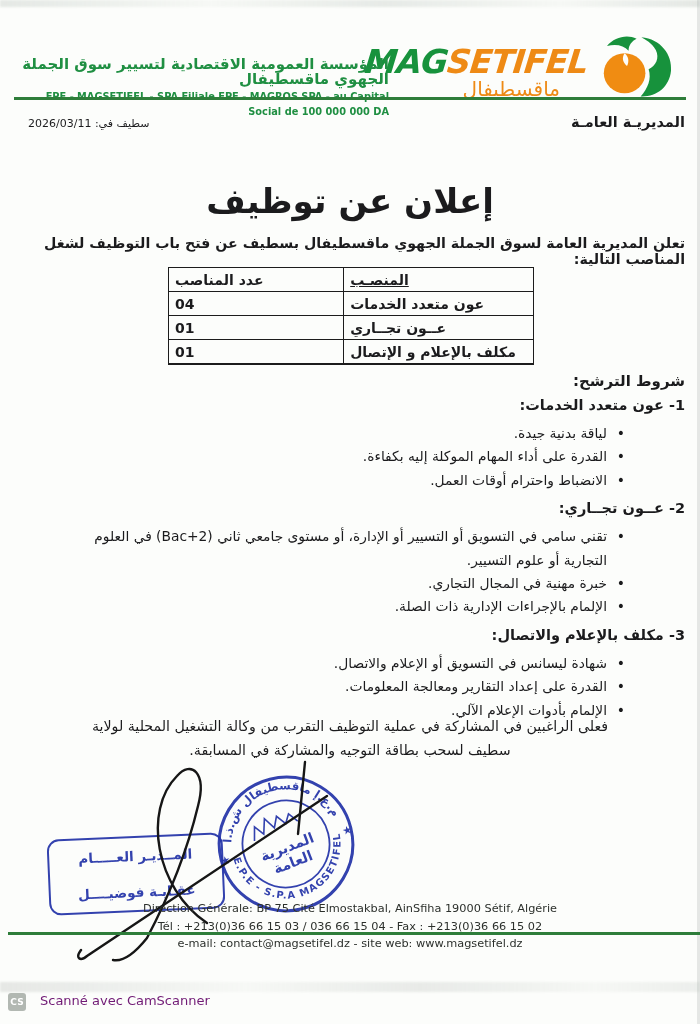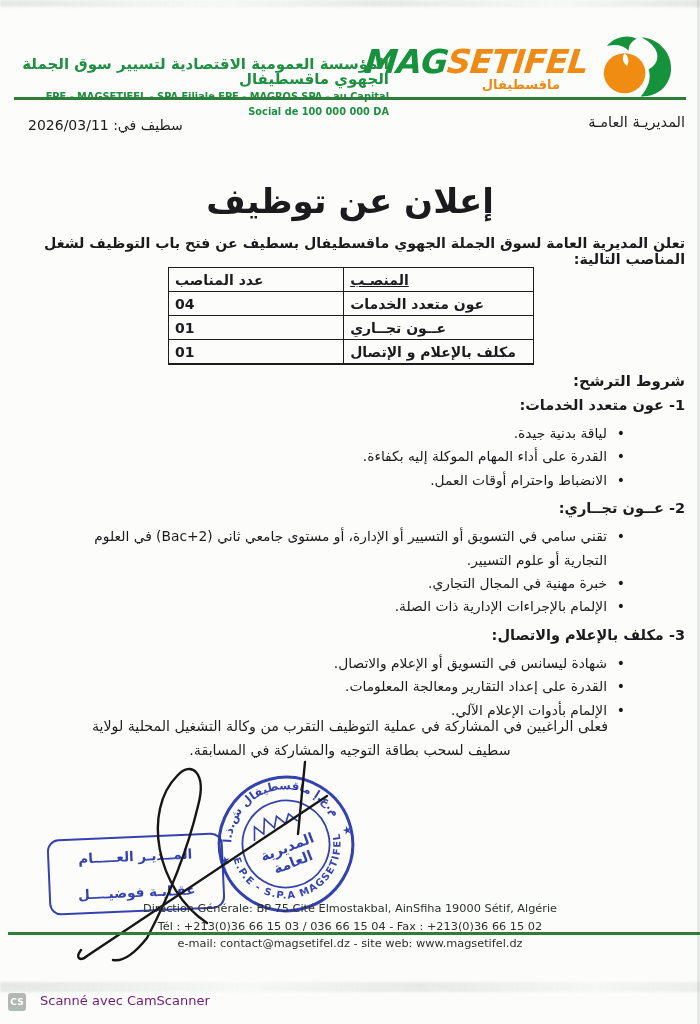--- a/index.html
+++ b/index.html
@@ -13,28 +13,28 @@
     background:linear-gradient(90deg,rgba(168,180,170,.28),rgba(200,210,200,.10) 30%,rgba(170,182,172,.26) 55%,rgba(205,212,205,.12) 80%,rgba(172,184,174,.3));filter:blur(1px);}
   .scan-streak{position:absolute;top:982px;left:0;right:0;height:10px;
     background:linear-gradient(90deg,rgba(178,184,178,.30),rgba(205,210,205,.10) 35%,rgba(182,188,182,.28) 60%,rgba(205,210,205,.12) 85%,rgba(182,188,182,.22));filter:blur(1.2px);}
   .scan-edge-right{position:absolute;top:0;right:0;width:3px;height:100%;background:rgba(160,168,162,.25);}
   
   .logo-icon{position:absolute;top:34px;right:24px;width:82px;height:64px;}
   .wordmark{position:absolute;top:42px;right:112px;font-size:33px;font-weight:bold;font-style:italic;
     letter-spacing:-1px;transform:skewX(-6deg);white-space:nowrap;}
   .wordmark .mag{color:#17923c;}
   .wordmark .setifel{color:#ee8a15;}
-  .wordmark-ar{position:absolute;top:77px;right:140px;font-size:13px;font-weight:bold;color:#ee8a15;direction:rtl;}
+  .wordmark-ar{position:absolute;top:77px;right:140px;font-size:20px;font-weight:normal;color:#ee8a15;direction:rtl;}
   .company-block{position:absolute;top:57px;left:15px;width:374px;text-align:right;line-height:15px;}
   .company-ar{font-size:15px;font-weight:bold;color:#1f8f42;direction:rtl;}
   .company-fr{font-size:9.8px;font-weight:bold;color:#1f8f42;margin-top:2px;}
   .header-divider{position:absolute;top:97px;left:14px;right:14px;height:3px;background:#2e7d3a;}
   
-  .directorate{position:absolute;top:114px;right:15px;font-size:14.5px;font-weight:normal;direction:rtl;}
-  .place-date{position:absolute;top:117px;left:28px;font-size:14px;direction:rtl;}
+  .directorate{position:absolute;top:114px;right:15px;font-size:14.5px;font-weight:bold;direction:rtl;}
+  .place-date{position:absolute;top:117px;left:28px;font-size:11px;direction:rtl;}
   
   .doc-title{position:absolute;top:158px;left:0;right:0;text-align:center;
     font-size:34px;font-weight:bold;direction:rtl;}
   
   .intro{position:absolute;top:235px;left:24px;right:15px;direction:rtl;text-align:right;
     font-size:14.2px;font-weight:bold;}
   
   .positions{position:absolute;top:267px;left:168px;width:366px;border-collapse:collapse;direction:rtl;}
   .positions th,.positions td{border:1.6px solid #1c1c1c;height:23px;padding:0 6px;
     font-size:14px;font-weight:bold;text-align:left;}

